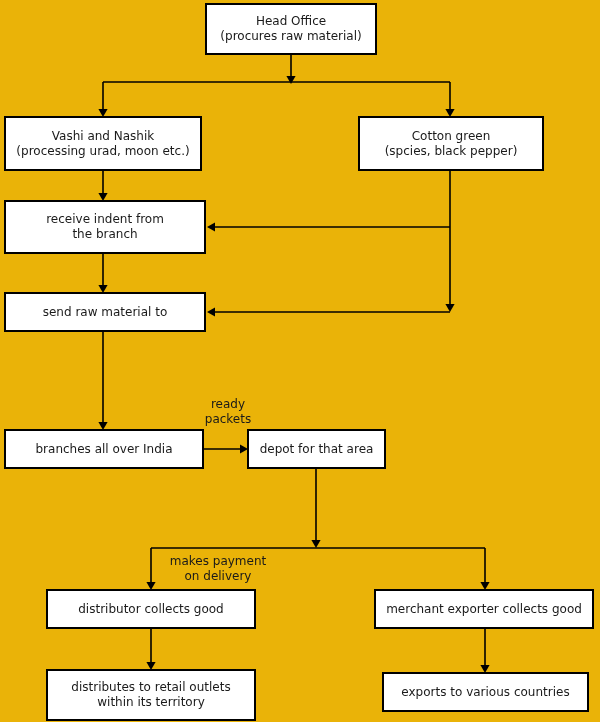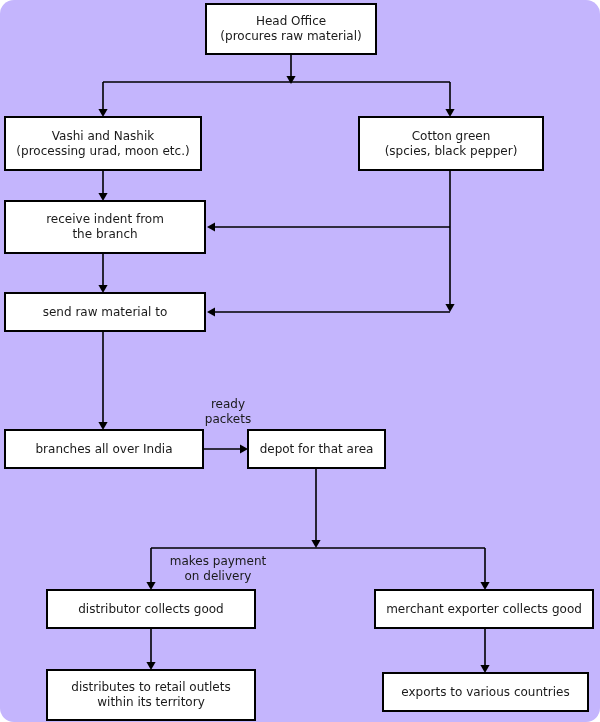--- a/index.html
+++ b/index.html
@@ -10,22 +10,21 @@
   body {
     width: 600px;
     height: 722px;
     font-family: "DejaVu Sans", sans-serif;
     overflow: hidden;
   }
   #flowchart-root {
     position: relative;
     width: 600px;
     height: 722px;
-    background: #c4b5fd;
-    border-radius: 14px;
+    background: #eab308;
   }
   svg.flow-canvas {
     position: absolute;
     left: 0;
     top: 0;
     width: 600px;
     height: 722px;
   }
   .node-box {
     fill: #ffffff;

